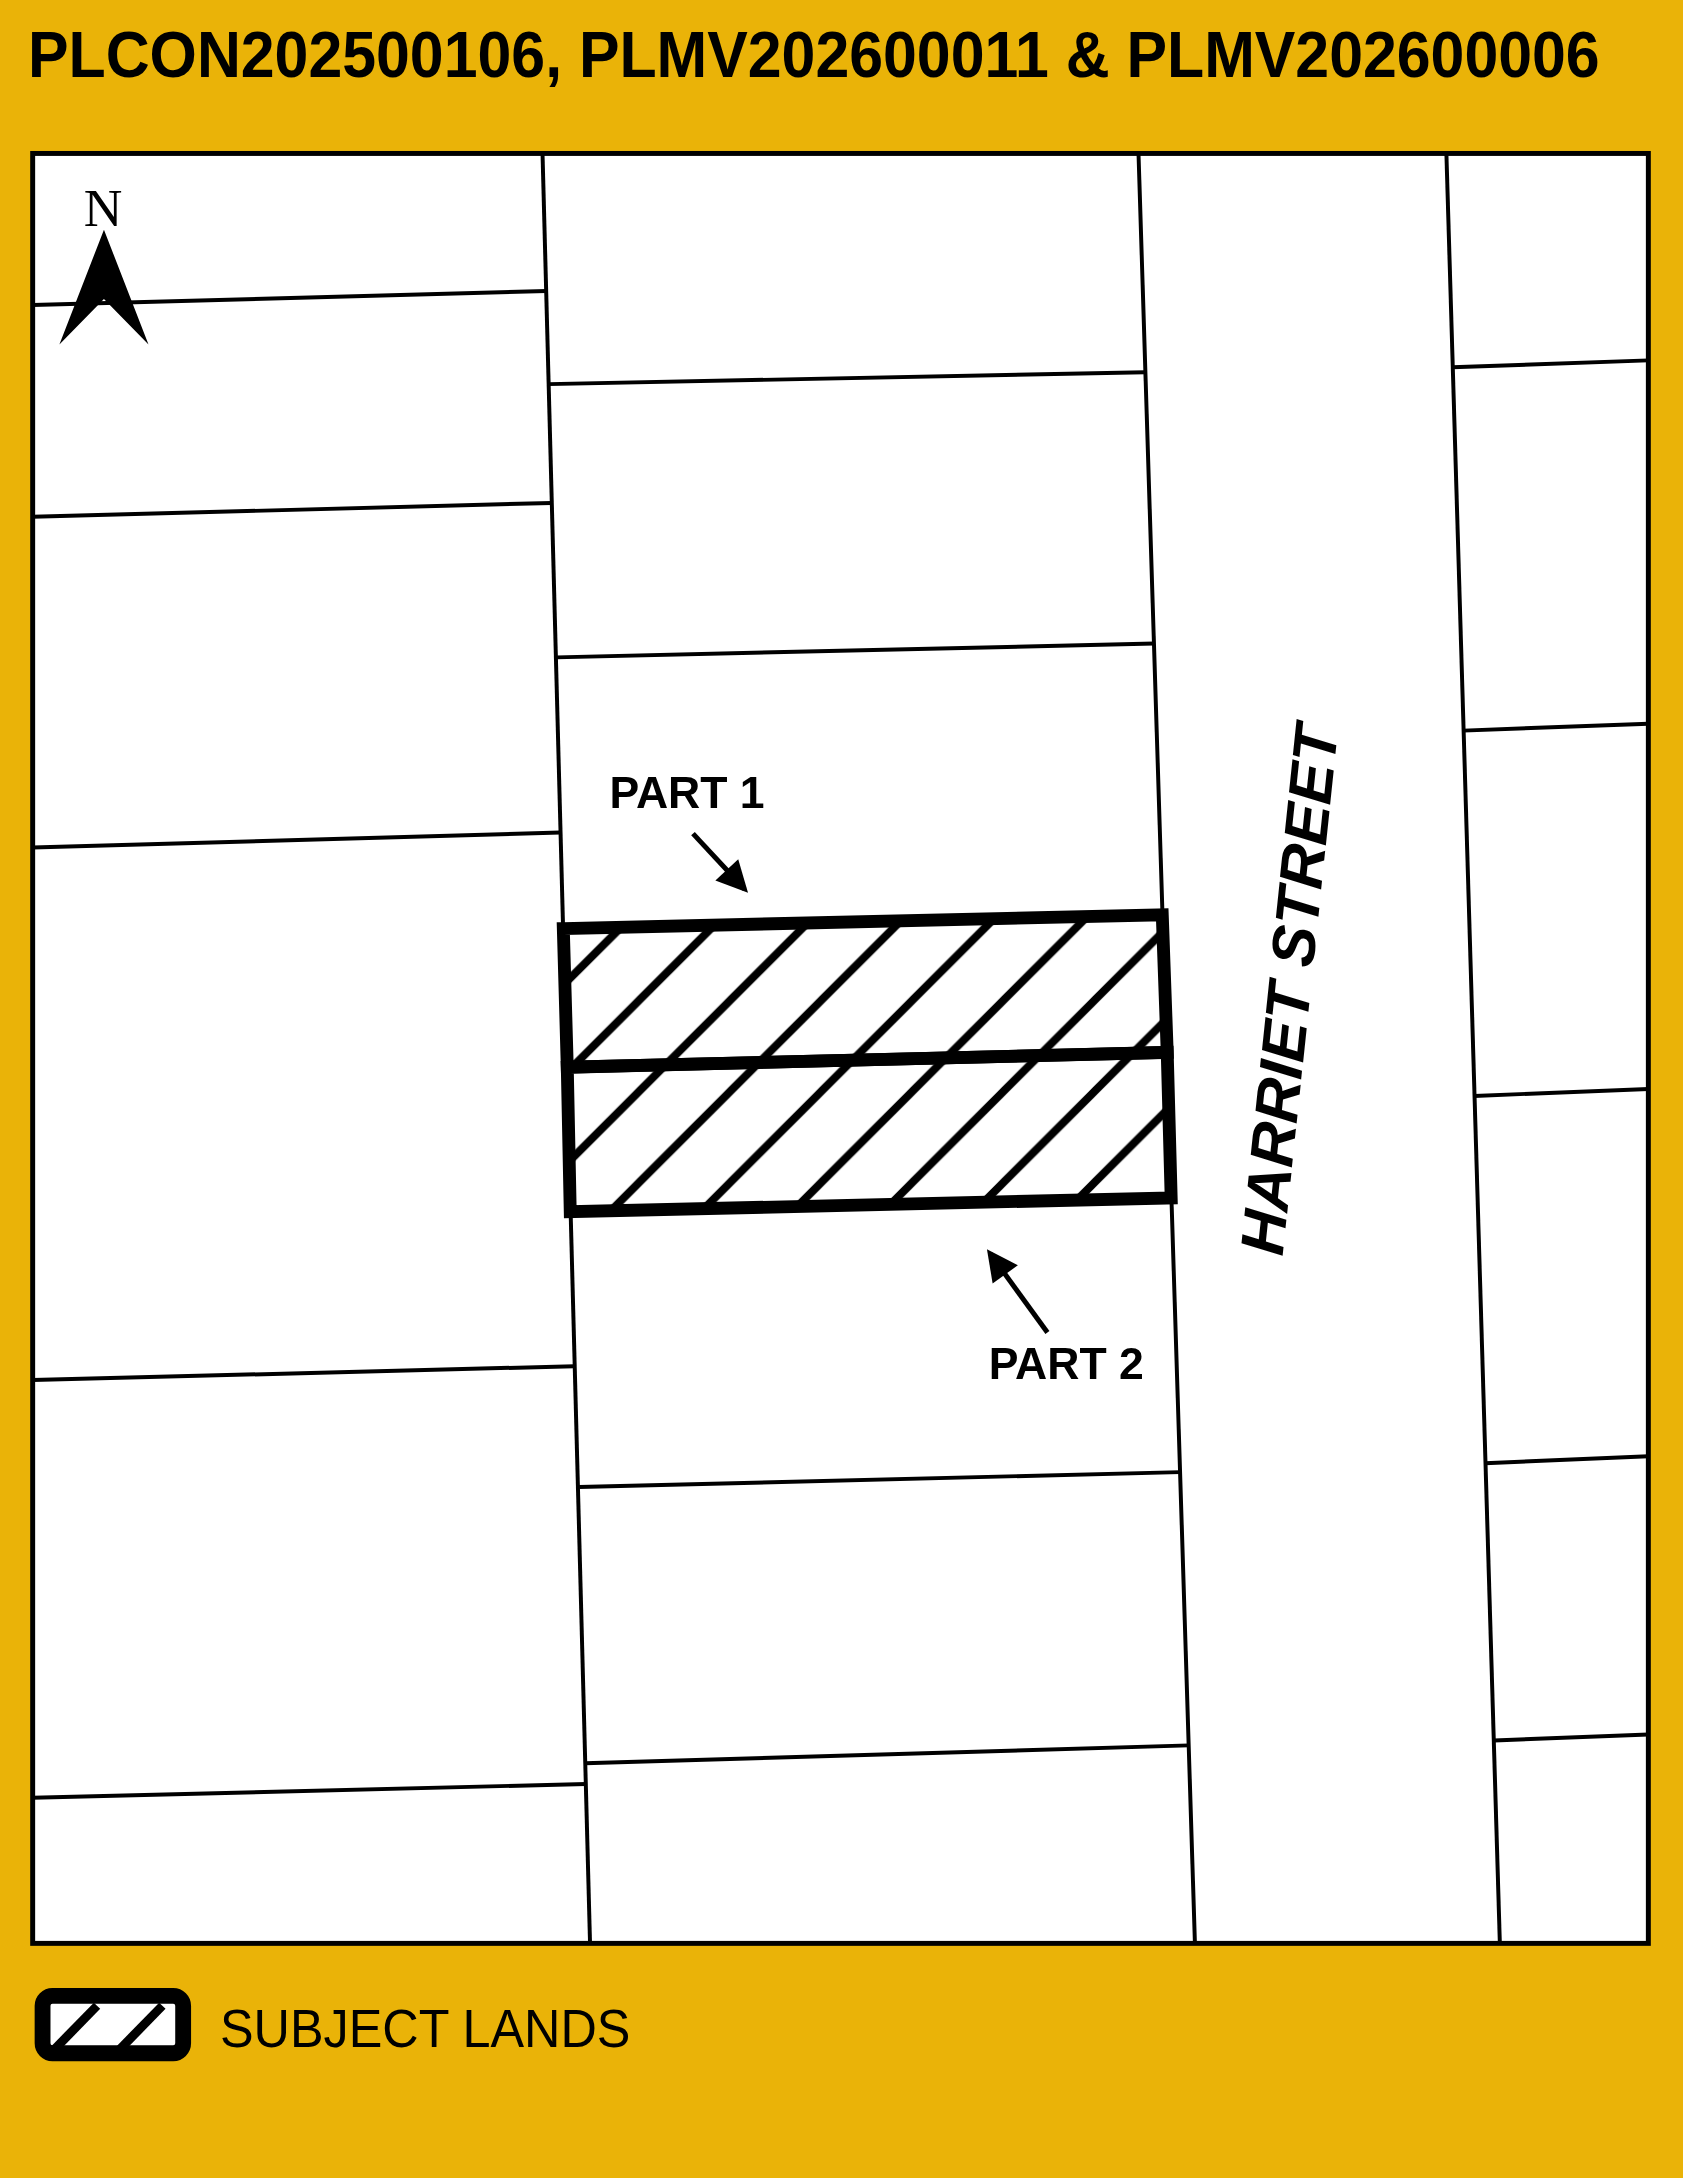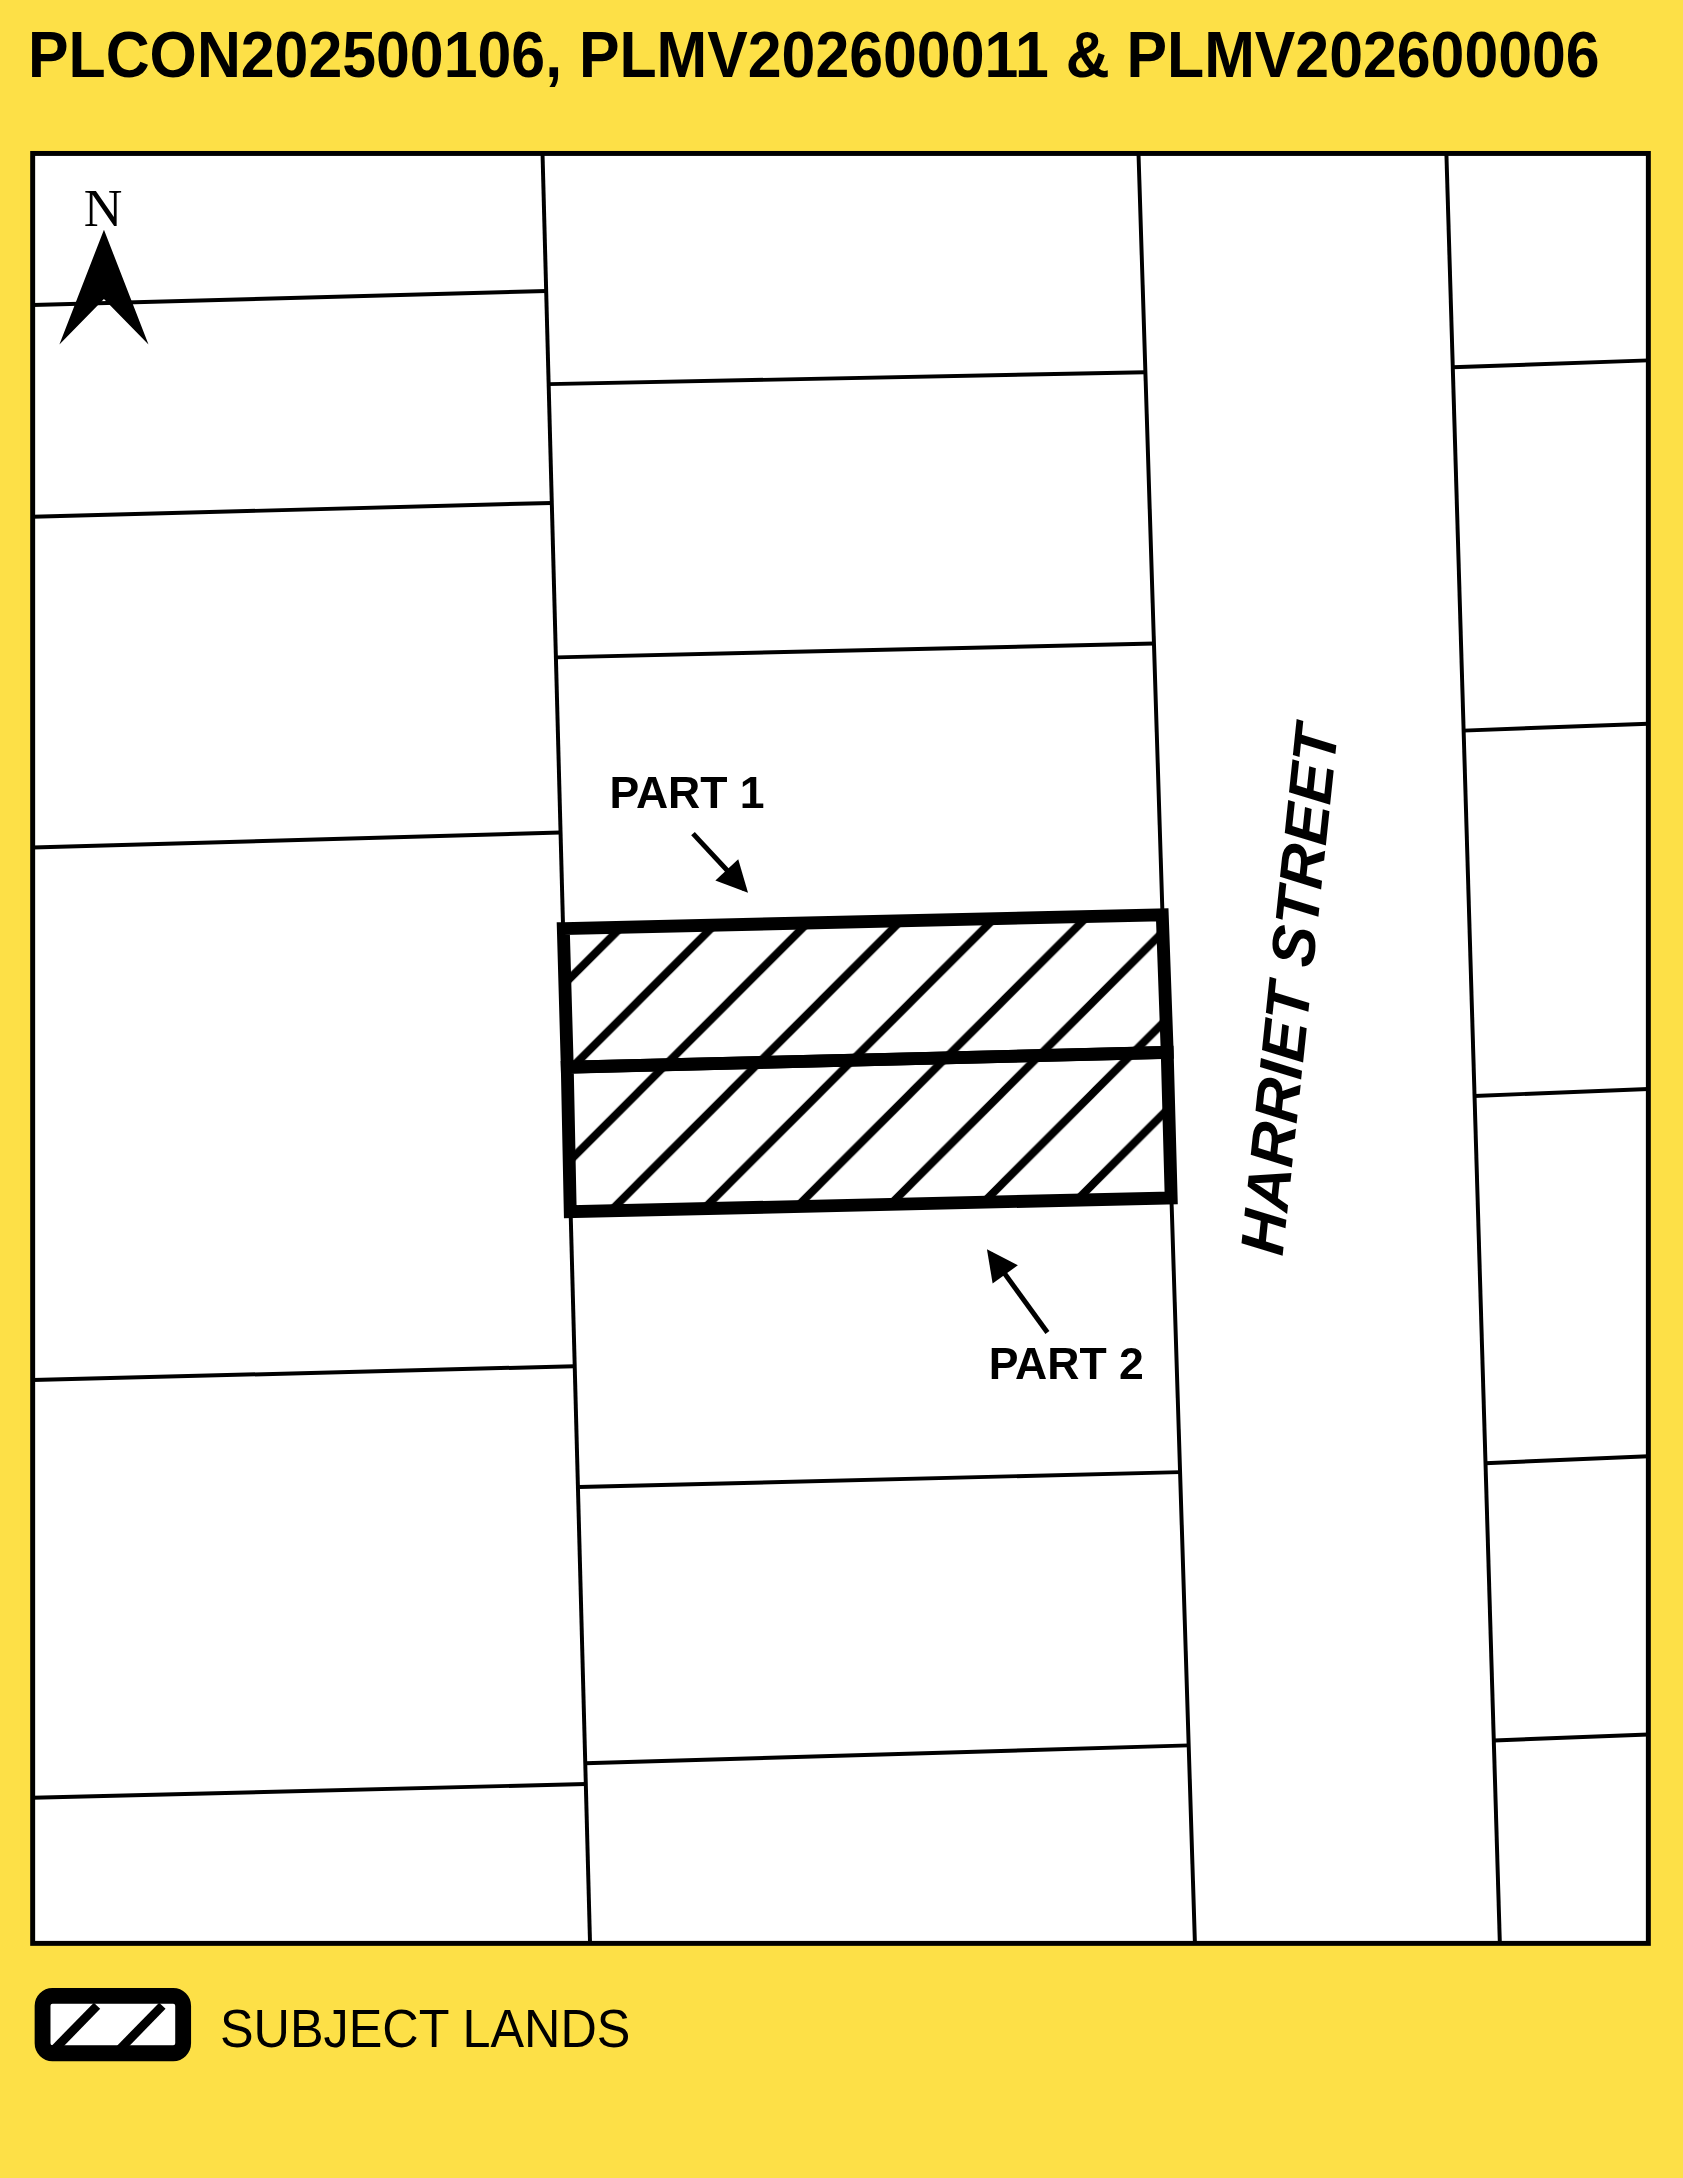--- a/index.html
+++ b/index.html
@@ -1,19 +1,19 @@
 <!DOCTYPE html>
 <html><head>
 <meta charset="utf-8">
 <style>
   html,body{margin:0;padding:0;background:#ffffff;}
   .page{
     position:relative;
     width:1683px;height:2178px;
-    background:#fde047;
+    background:#eab308;
     font-family:"Liberation Sans",sans-serif;
     overflow:hidden;
     text-decoration:underline;
   }
   .title{
     position:absolute;
     left:28px;top:18px;
     font-size:64px;
     font-weight:bold;
     color:#000;

